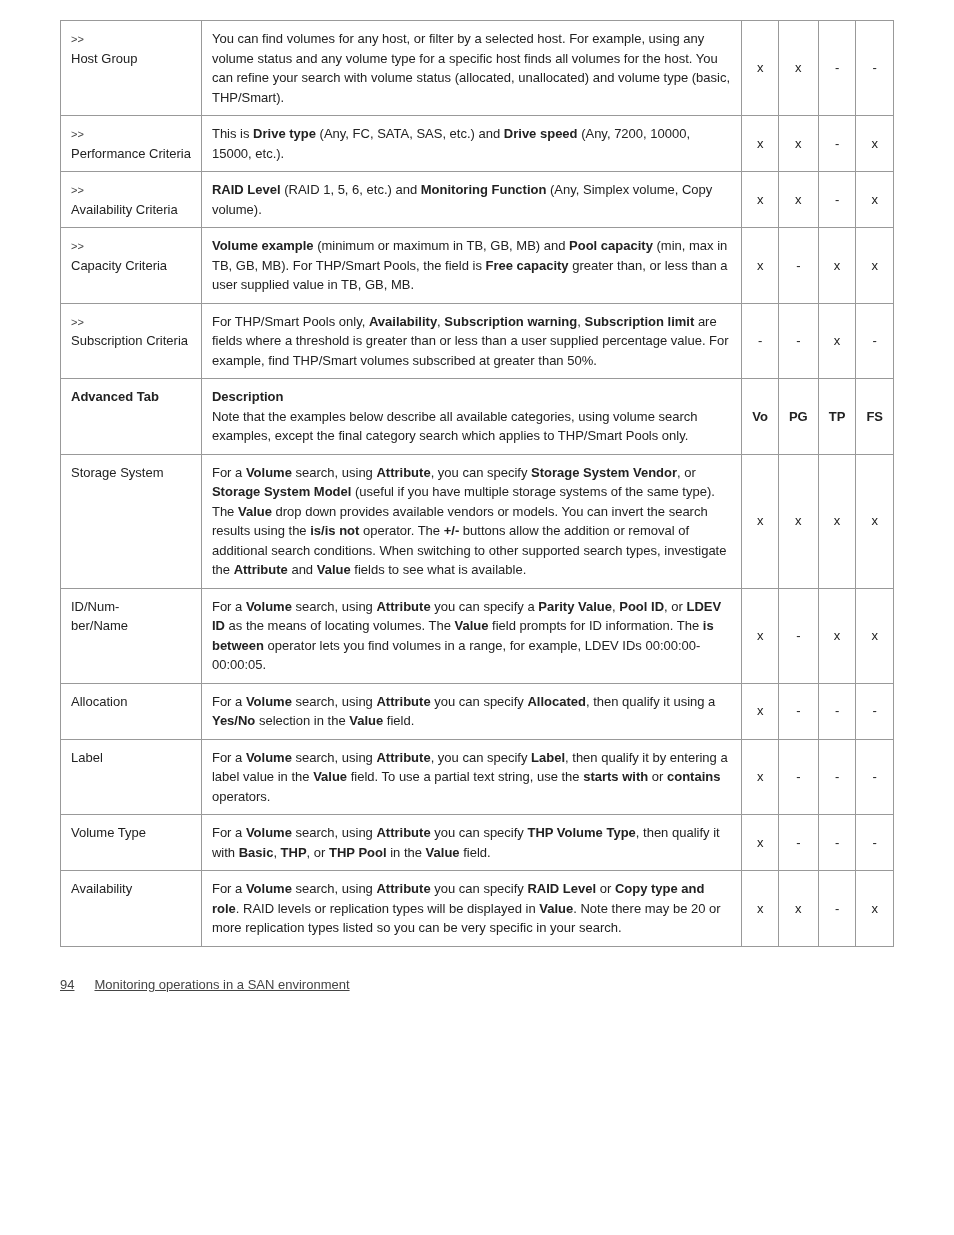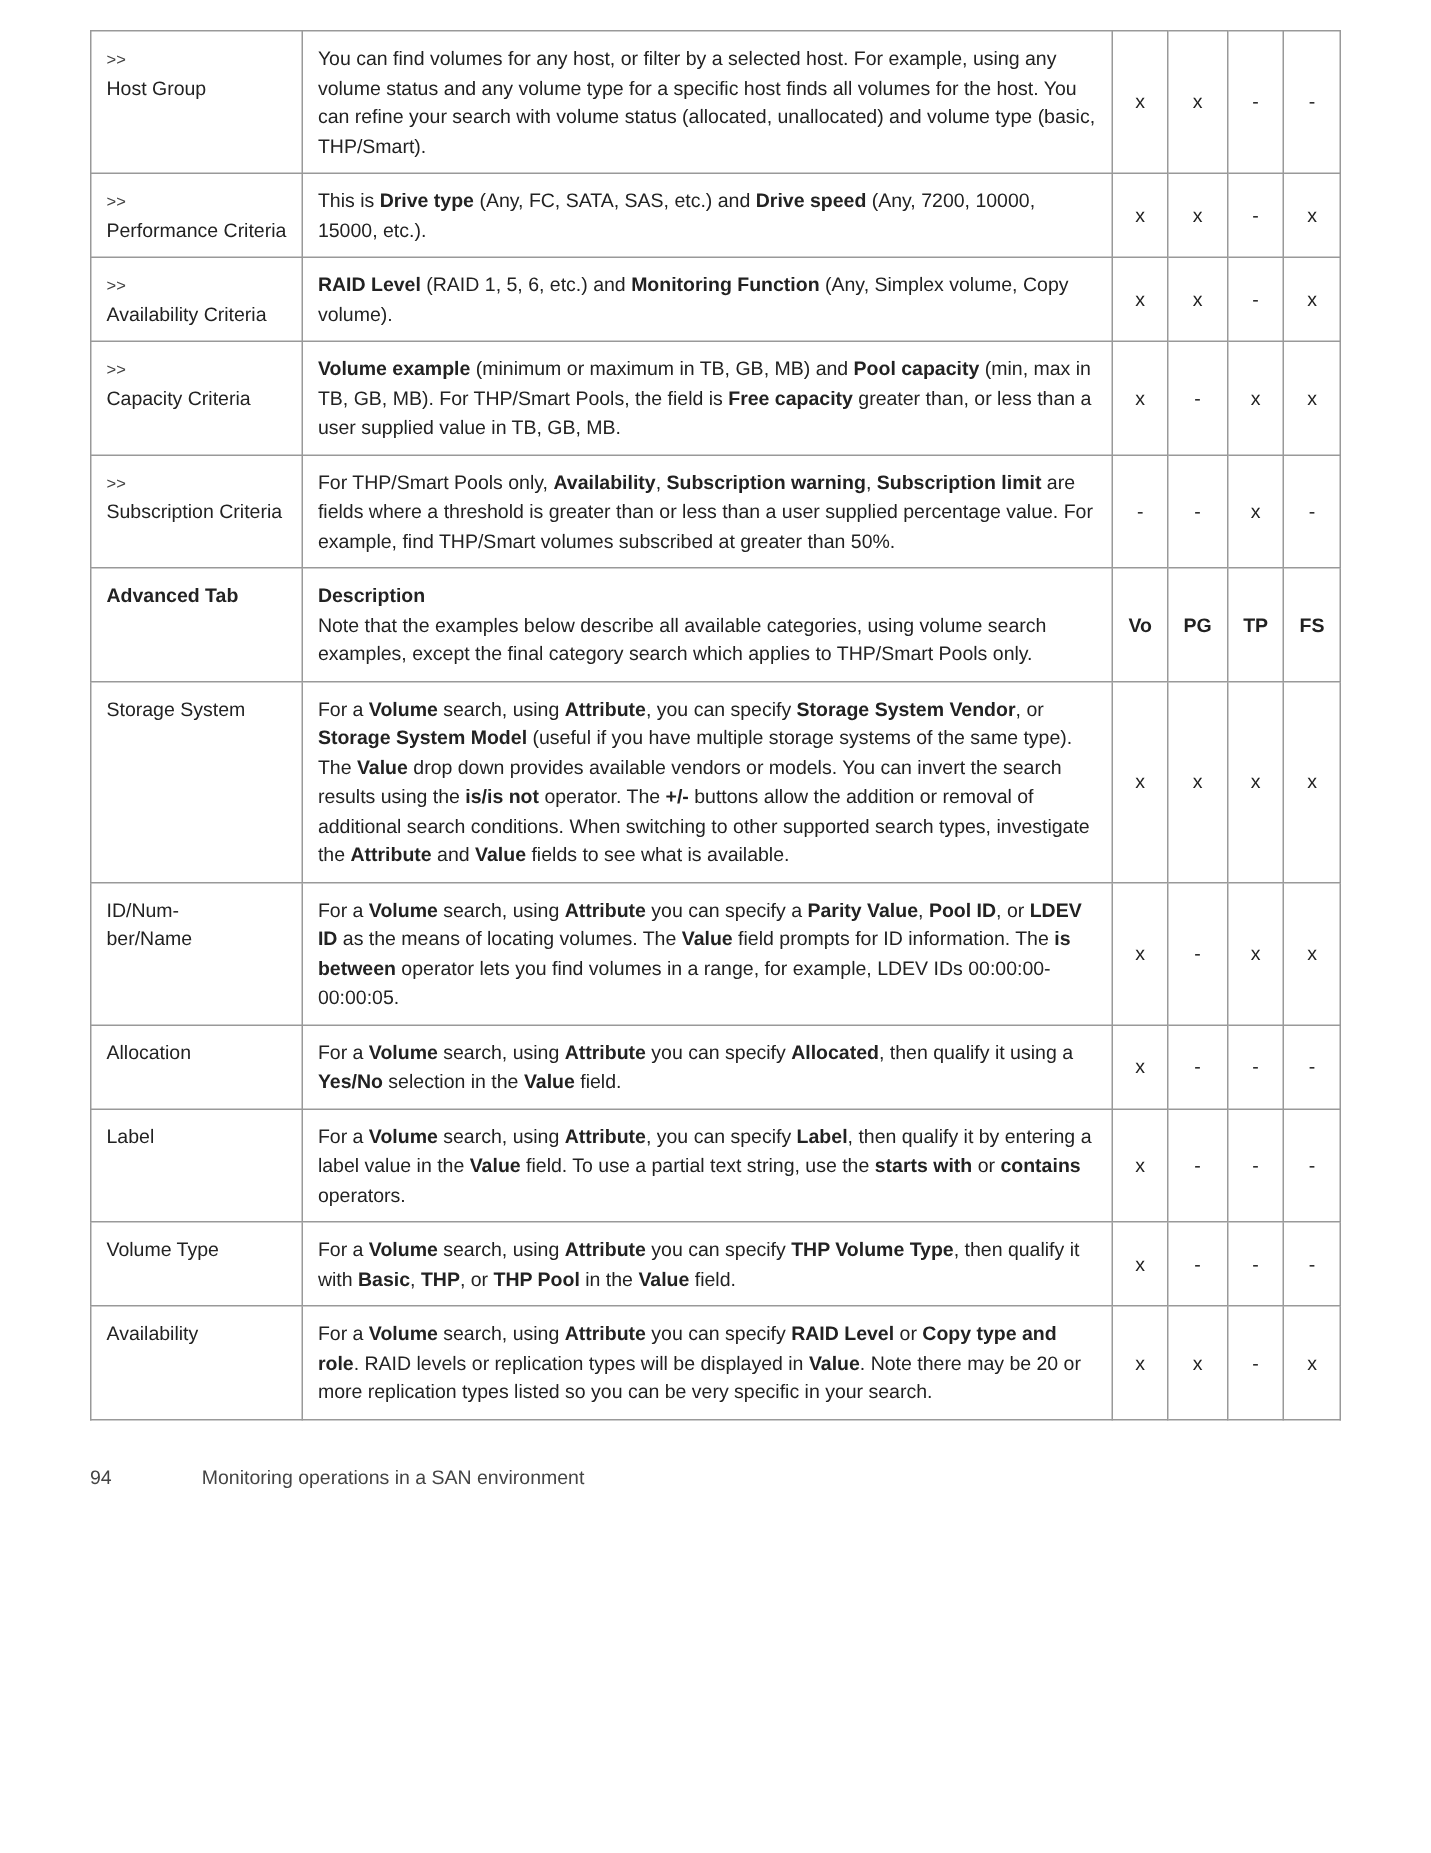--- a/index.html
+++ b/index.html
@@ -46,29 +46,29 @@
     }
     .chevron { font-size: 11px; color: #444; }
 
     .footer {
       margin-top: 30px;
       font-size: 13px;
       color: #444;
       display: flex;
       align-items: center;
       gap: 20px;
+      text-decoration: underline;
     }
 
     .footer-page {
       font-size: 13px;
     }
 
     .footer-text {
       font-size: 13px;
-      margin-left: 40px;
     }
   </style>
 </head>
 <body>
 
 <div class="page-wrapper">
   <table>
     <tbody id="table-body">
     <tr>
           <td class="col-label"><span class="chevron">&gt;&gt;</span><br>Host Group</td>

